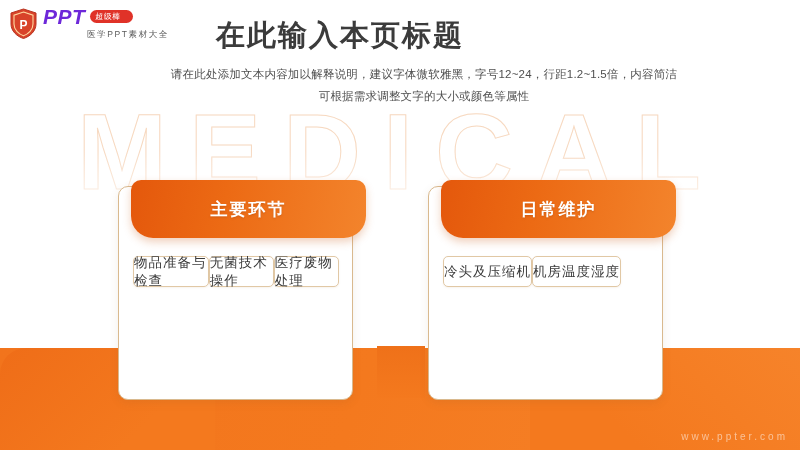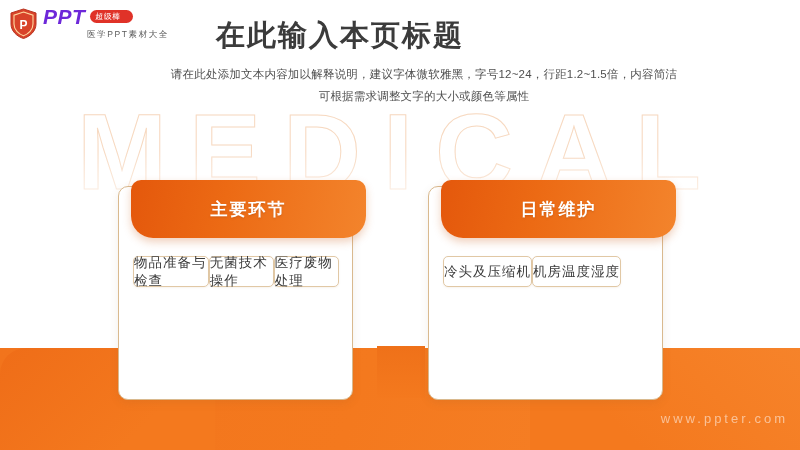--- a/index.html
+++ b/index.html
@@ -188,22 +188,22 @@
     font-size: 13.5px;
     color: #3a3a3a;
     letter-spacing: 1px;
     box-sizing: border-box;
     box-shadow: 0 1px 2px rgba(180,140,90,.10);
   }
 
   
   .site-watermark {
     position: absolute;
-    right: 12px; bottom: 24px;
-    font-size: 13px;
+    right: 12px; bottom: 8px;
+    font-size: 10px;
     letter-spacing: 3px;
     color: rgba(255,255,255,.52);
     user-select: none;
   }
 </style>
 </head>
 <body>
 
 <div id="slide">
 

